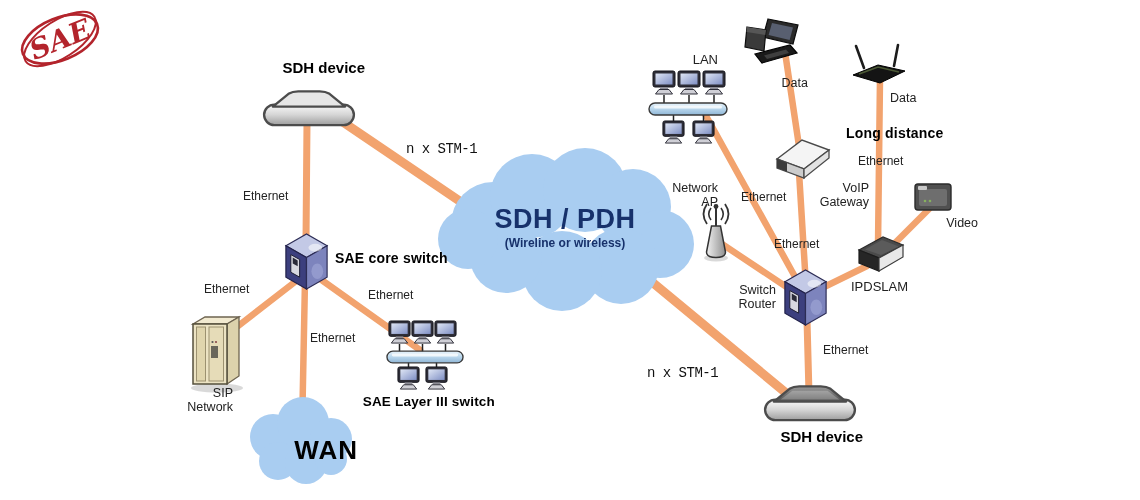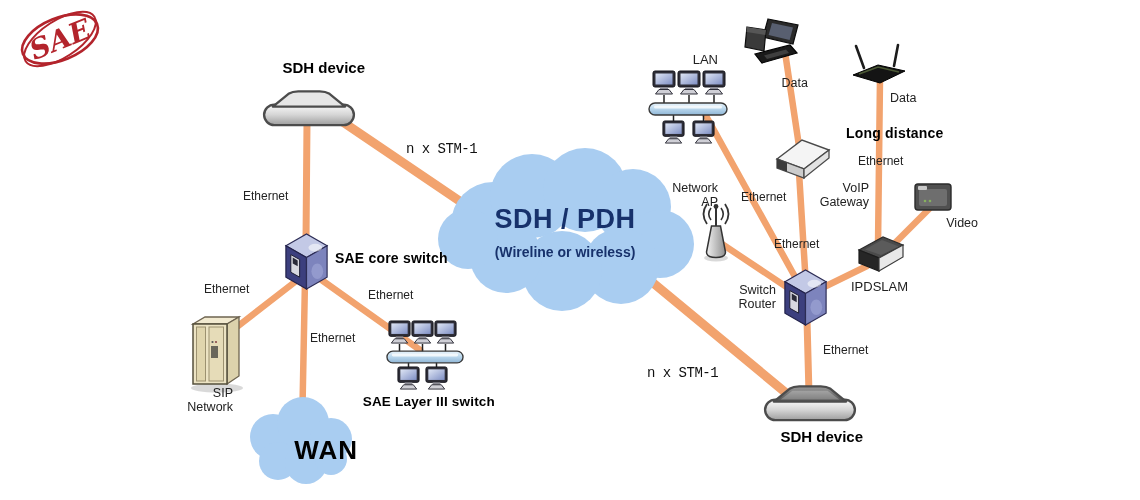--- a/index.html
+++ b/index.html
@@ -6,21 +6,21 @@
   #canvas{position:relative;width:1140px;height:500px;background:#ffffff;overflow:hidden;
           font-family:"Liberation Sans",sans-serif;}
   #net-svg{position:absolute;left:0;top:0;}
   .lbl{position:absolute;font-size:12px;color:#222;white-space:nowrap;line-height:1.15;}
   .lbl.center{text-align:right;}
   .device-title{font-weight:bold;font-size:15px;color:#000;}
   .semi-bold{font-weight:bold;font-size:14px;color:#000;letter-spacing:.2px;}
   .mono{font-family:"Liberation Mono",monospace;font-size:14px;color:#111;letter-spacing:-0.5px;}
   .cloud-box{position:absolute;text-align:center;color:#17316b;}
   .cloud-title{font-weight:bold;font-size:27px;line-height:30px;letter-spacing:.5px;}
-  .cloud-sub{font-weight:bold;font-size:14px;margin-top:10px;}
+  .cloud-sub{font-weight:bold;font-size:12px;margin-top:2px;}
   .wan-title{font-weight:bold;font-size:26px;color:#000;letter-spacing:1px;}
   .two-line{font-size:12.5px;}
 </style>
 </head>
 <body>
 
 <div id="canvas">
 
   <svg id="net-svg" width="1140" height="500" viewBox="0 0 1140 500">
     <defs>

